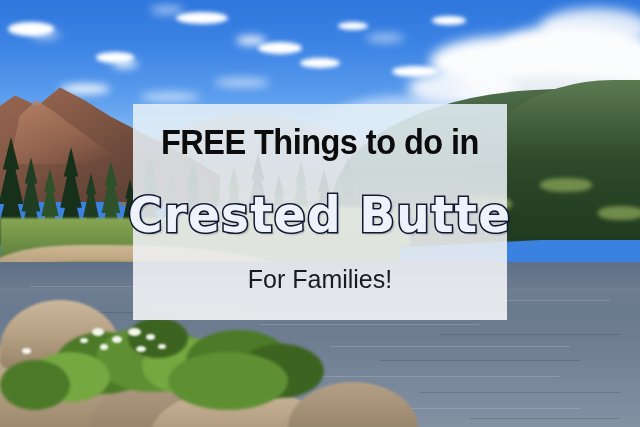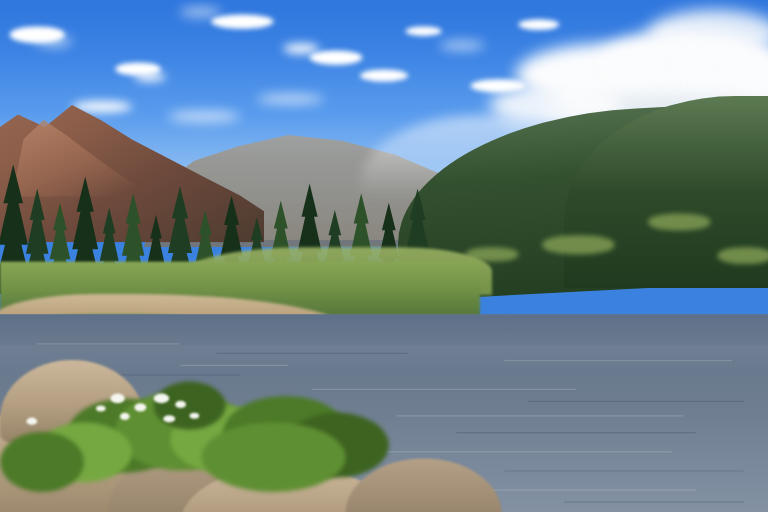--- a/index.html
+++ b/index.html
@@ -394,14 +394,23 @@
   <div class="flower" style="left:92px;  top:328px; width:12px; height:8px;"></div>
   <div class="flower" style="left:112px; top:336px; width:10px; height:7px;"></div>
   <div class="flower" style="left:128px; top:328px; width:13px; height:8px;"></div>
   <div class="flower" style="left:146px; top:334px; width:9px;  height:6px;"></div>
   <div class="flower" style="left:100px; top:344px; width:8px;  height:6px;"></div>
   <div class="flower" style="left:136px; top:346px; width:10px; height:6px;"></div>
   <div class="flower" style="left:22px;  top:348px; width:9px;  height:6px;"></div>
   <div class="flower" style="left:80px;  top:338px; width:8px;  height:5px;"></div>
   <div class="flower" style="left:158px; top:344px; width:8px;  height:5px;"></div>
 
+  <div class="overlay">
+    <div class="headline">FREE Things to do in</div>
+
+    <div class="title-wrap">
+      <span class="title">Crested Butte</span>
+    </div>
+
+    <div class="subtitle">For Families!</div>
+  </div>
 
 </div>
 
 </body></html>

